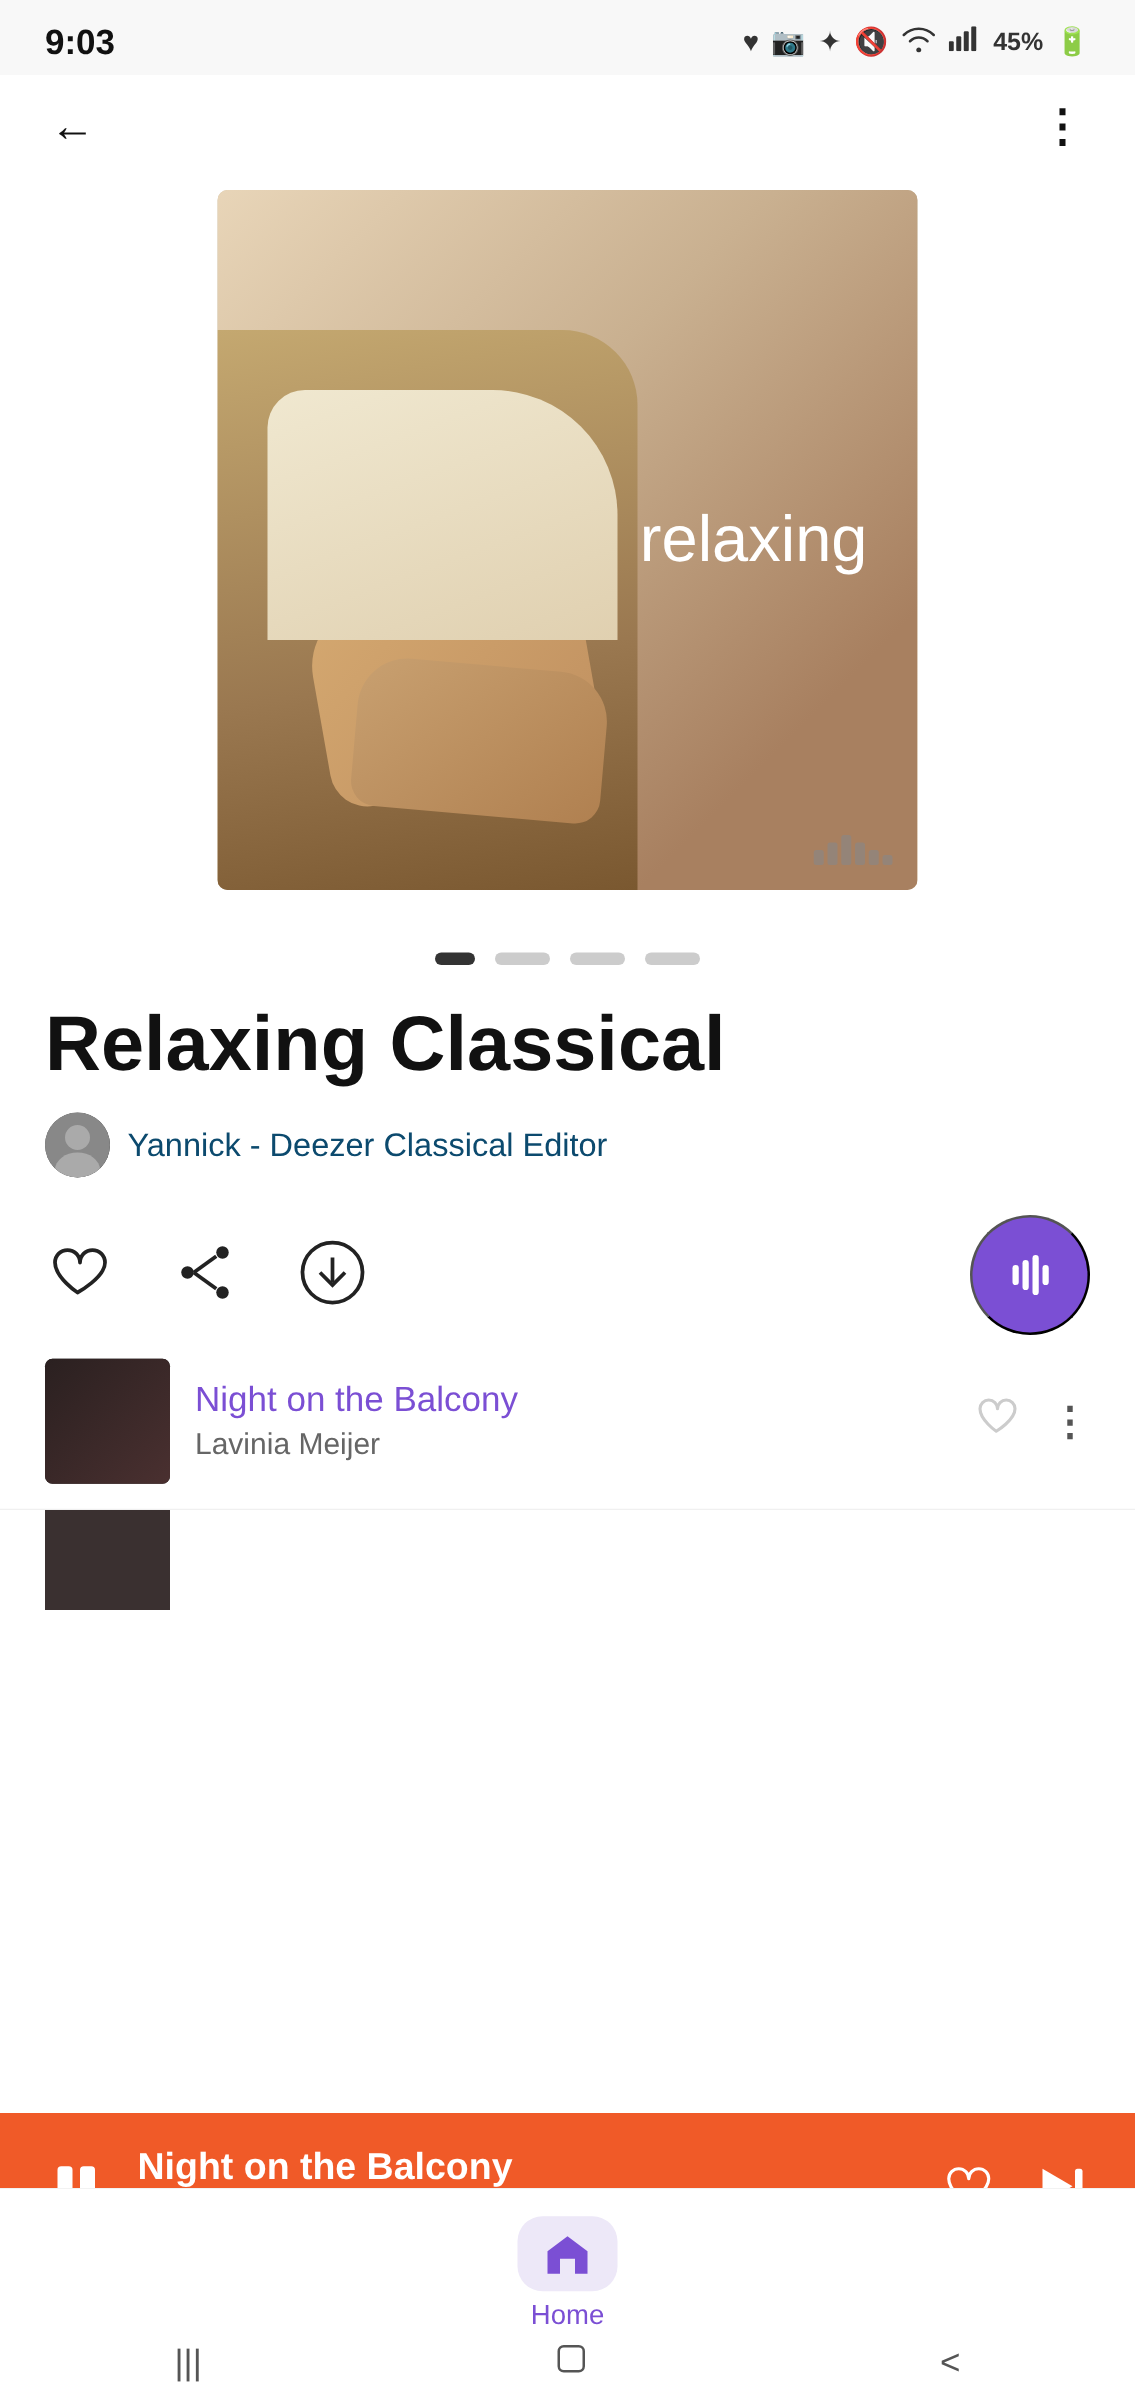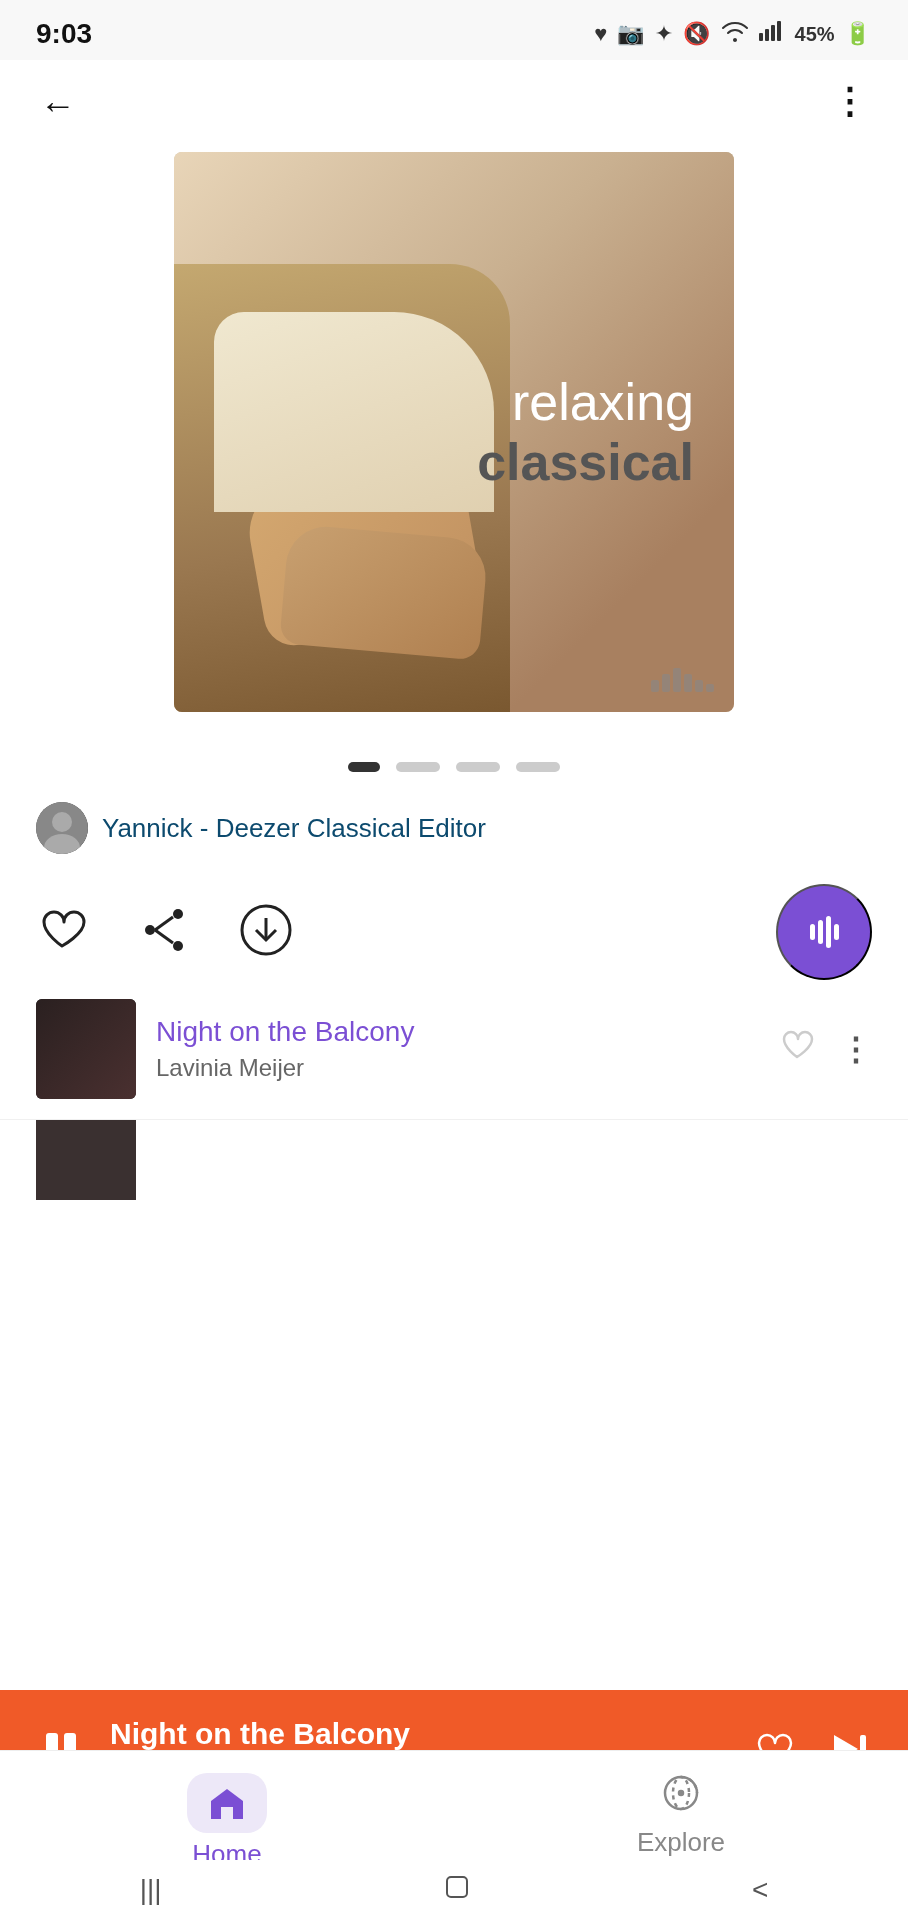--- a/index.html
+++ b/index.html
@@ -351,21 +351,21 @@
       flex-direction: column;
       align-items: center;
       gap: 6px;
       cursor: pointer;
       padding: 8px 0;
     }
     .nav-icon {
       font-size: 34px;
     }
     .nav-label {
-      font-size: 26px;
+      font-size: 22px;
       color: #888;
     }
     .nav-item.active .nav-label { color: #7b4fd4; }
     .nav-home-bg {
       width: 80px;
       height: 60px;
       background: #ede8f8;
       border-radius: 20px;
       display: flex;
       align-items: center;
@@ -434,21 +434,20 @@
     <div style="position:absolute;bottom:0;left:0;width:60%;height:80%;background:linear-gradient(170deg,#c4a870 0%,#9a7850 60%,#7a5830 100%);border-radius:0 60px 0 0;"></div>
 
     <div style="position:absolute;bottom:80px;left:80px;width:220px;height:160px;background:linear-gradient(140deg,#d4a870 0%,#c09060 100%);border-radius:50px 50px 30px 30px;transform:rotate(-10deg);"></div>
     <div style="position:absolute;bottom:60px;left:110px;width:200px;height:120px;background:linear-gradient(140deg,#c8a070 0%,#b08050 100%);border-radius:40px 40px 20px 20px;transform:rotate(5deg);"></div>
 
     <div style="position:absolute;bottom:200px;left:40px;width:280px;height:200px;background:linear-gradient(160deg,#f0e8d0 0%,#e0d0b0 100%);border-radius:30px 100px 0 0;"></div>
 
     <div class="album-art-overlay">
       <div class="album-art-text">
         <span class="line1">relaxing</span>
-        <span class="line2">classical</span>
       </div>
     </div>
 
     <div class="deezer-bars">
       <span style="height:12px;"></span>
       <span style="height:18px;"></span>
       <span style="height:24px;"></span>
       <span style="height:18px;"></span>
       <span style="height:12px;"></span>
       <span style="height:8px;"></span>
@@ -457,20 +456,21 @@
 </div>
 
 <div class="dots-container">
   <div class="dot active"></div>
   <div class="dot inactive"></div>
   <div class="dot inactive"></div>
   <div class="dot inactive"></div>
 </div>
 
 <div class="playlist-info">
+  <h1 class="playlist-title">Relaxing Classical</h1>
   <div class="editor-row">
     <div class="editor-avatar">
       <div class="editor-avatar-img">
         <svg width="52" height="52" viewBox="0 0 52 52">
           <circle cx="26" cy="26" r="26" fill="#888"></circle>
           <circle cx="26" cy="20" r="10" fill="#aaa"></circle>
           <ellipse cx="26" cy="46" rx="18" ry="14" fill="#aaa"></ellipse>
         </svg>
       </div>
     </div>
@@ -579,31 +579,20 @@
 
 <div class="bottom-nav" style="bottom:60px;">
   <div class="nav-item active">
     <div class="nav-home-bg">
       <svg width="40" height="40" viewBox="0 0 40 40" fill="#7b4fd4">
         <path d="M20 6L4 18v18h10v-12h12v12h10V18L20 6z"></path>
       </svg>
     </div>
     <span class="nav-label" style="color:#7b4fd4;">Home</span>
   </div>
-  <div class="nav-item">
-    <span class="nav-icon">
-      <svg width="40" height="40" viewBox="0 0 40 40" fill="none" stroke="#888" stroke-width="2.5">
-        <circle cx="20" cy="20" r="16"></circle>
-        <circle cx="20" cy="20" r="2" fill="#888"></circle>
-        <path d="M20 4 A16 16 0 0 1 36 20" stroke-dasharray="4 4"></path>
-        <ellipse cx="20" cy="20" rx="8" ry="16" stroke-dasharray="4 4"></ellipse>
-      </svg>
-    </span>
-    <span class="nav-label">Explore</span>
-  </div>
 </div>
 
 <div class="system-nav">
   <button class="sys-btn">|||</button>
   <button class="sys-btn">
     <svg width="32" height="32" viewBox="0 0 32 32" fill="none" stroke="#555" stroke-width="2">
       <rect x="6" y="6" width="20" height="20" rx="4"></rect>
     </svg>
   </button>
   <button class="sys-btn">&lt;</button>

